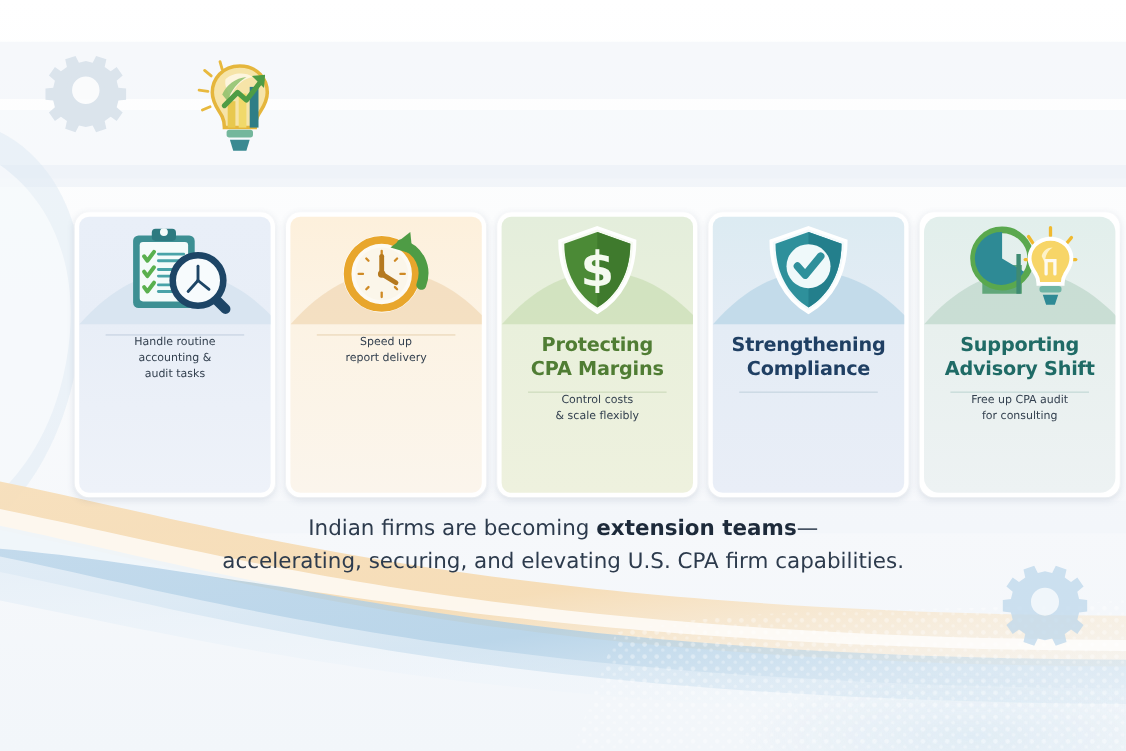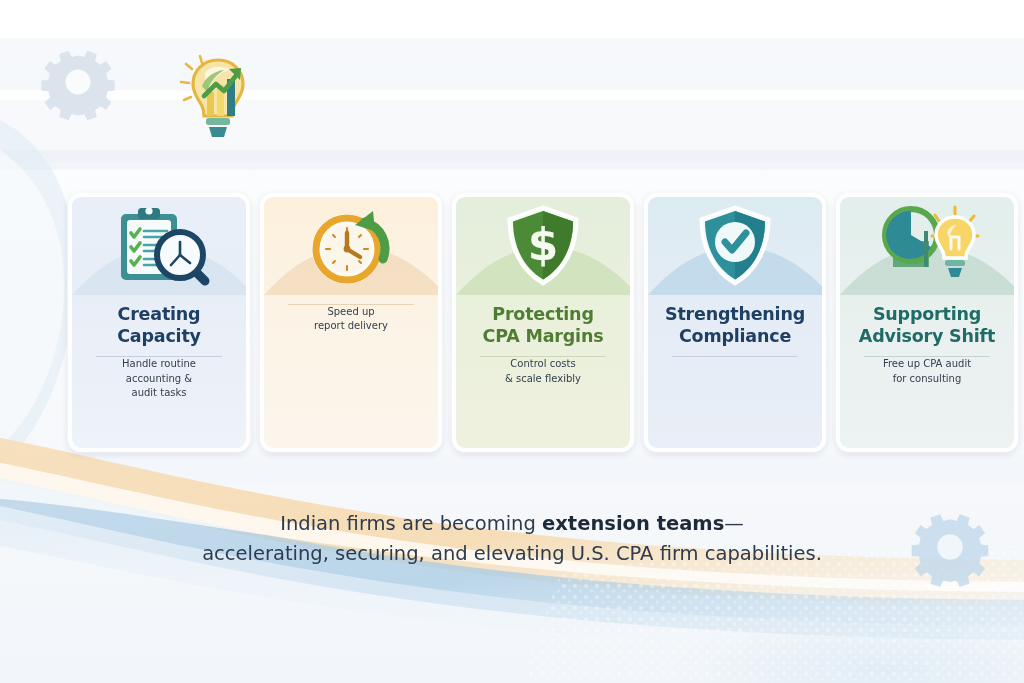--- a/index.html
+++ b/index.html
@@ -91,27 +91,27 @@
   .c1 .divider { background:#e8d4b4; }
 
   .c2 .card-inner { background:linear-gradient(180deg,#e4eedc 0%,#e9f0dc 38%,#eef1de 100%); }
   .c2 .card-title { color:#507d34; }
   .c2 .divider { background:#cbd9b9; }
 
   .c3 .card-inner { background:linear-gradient(180deg,#dcebf2 0%,#e4ecf5 40%,#e9eef7 100%); }
   .c3 .card-title { color:#1f3f63; }
   .c3 .divider { background:#c2d3df; }
 
-  .c4 .card-inner { background:linear-gradient(180deg,#e2efec 0%,#e8f0ee 40%,#edf2f3 100%); }
+  .c4 .card-inner { background:linear-gradient(180deg,#e2efec 0%,#e8f0ee 40%,#edf2f3 100%);border-radius:14px; }
   .c4 .card-title { color:#1f6b66; }
   .c4 .divider { background:#bfd6d3; }
 
   
   #caption {
-    position:absolute; left:0; right:0; top:509px; z-index:5;
+    position:absolute; left:0; right:0; top:465px; z-index:5;
     text-align:center;
     font-family:"DejaVu Sans", sans-serif;
     font-size:19.5px;
     line-height:1.52;
     color:#2d3b4d;
   }
   #caption b { font-weight:bold; color:#1d2a3a; }
 </style>
 </head>
 <body>
@@ -257,22 +257,20 @@
           </g>
           <line x1="84" y1="62" x2="98" y2="76" stroke="#1d4566" stroke-width="9" stroke-linecap="round"></line>
           <circle cx="73" cy="50" r="23" fill="#f7fbfd" stroke="#1d4566" stroke-width="6"></circle>
           <g stroke="#1d4566" stroke-width="2.6" stroke-linecap="round">
             <line x1="73" y1="50" x2="73" y2="37"></line>
             <line x1="73" y1="50" x2="83" y2="58"></line>
             <line x1="73" y1="50" x2="64" y2="60"></line>
           </g>
         </svg>
       </div>
-      <div class="card-title">Creating
-Capacity</div>
       <div class="divider"></div>
       <div class="card-desc">Handle routine
 accounting &amp;
 audit tasks</div>
     </div>
   </div>
 
   <div class="card c1">
     <div class="card-inner">
       <div class="icon-zone">

